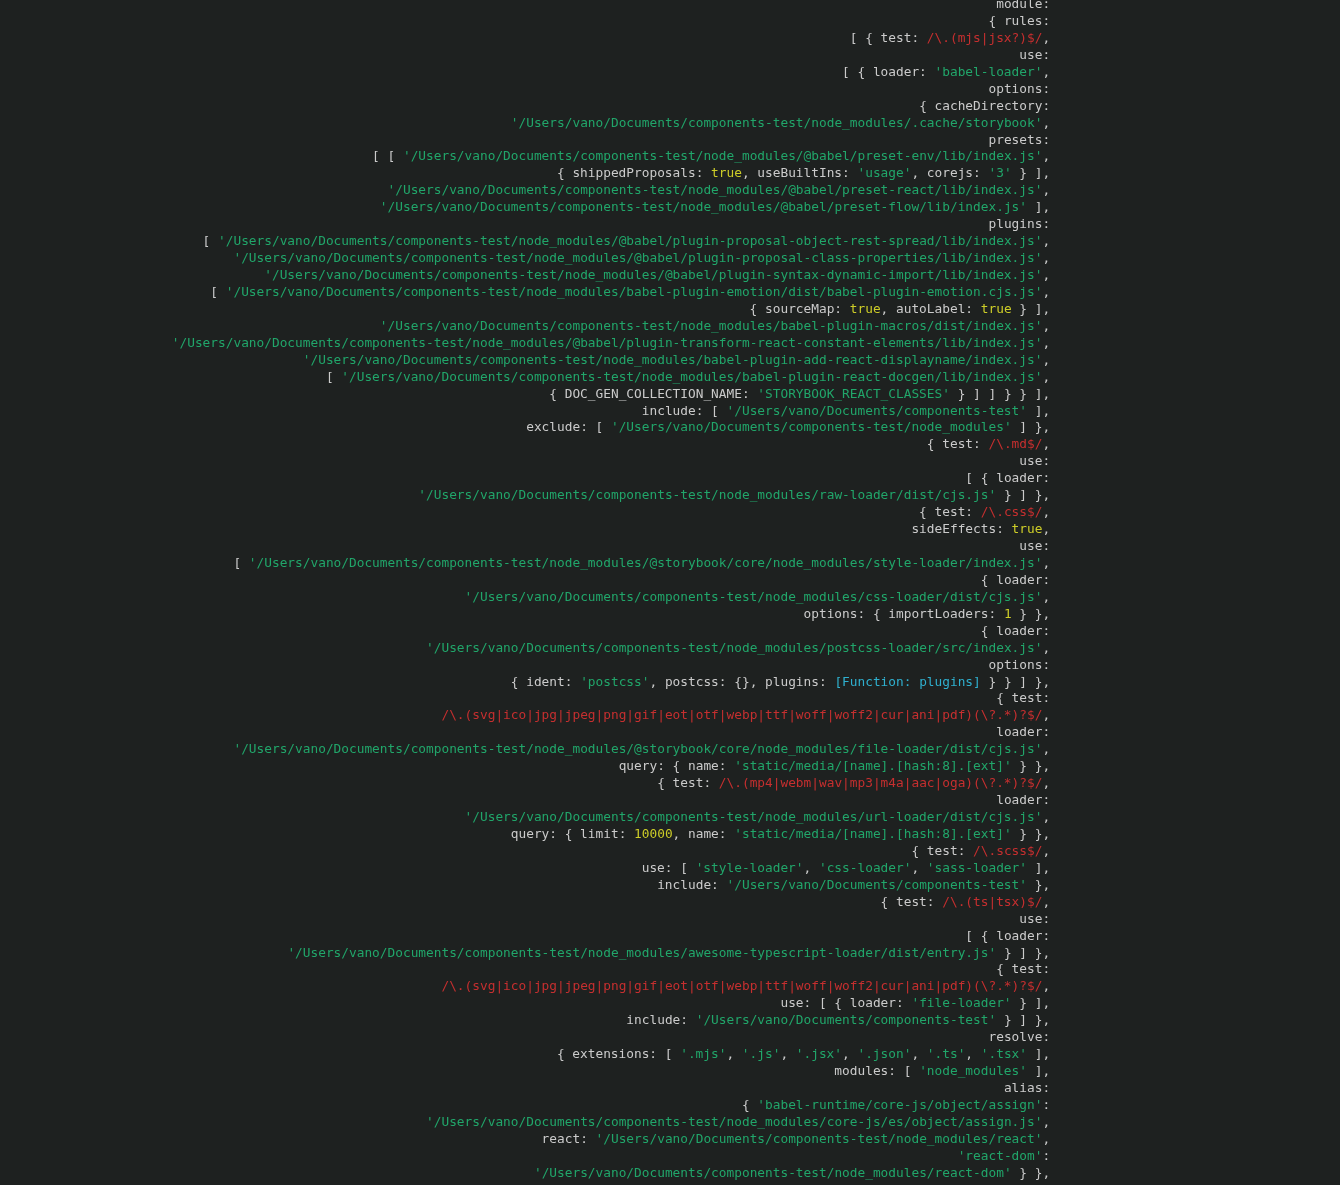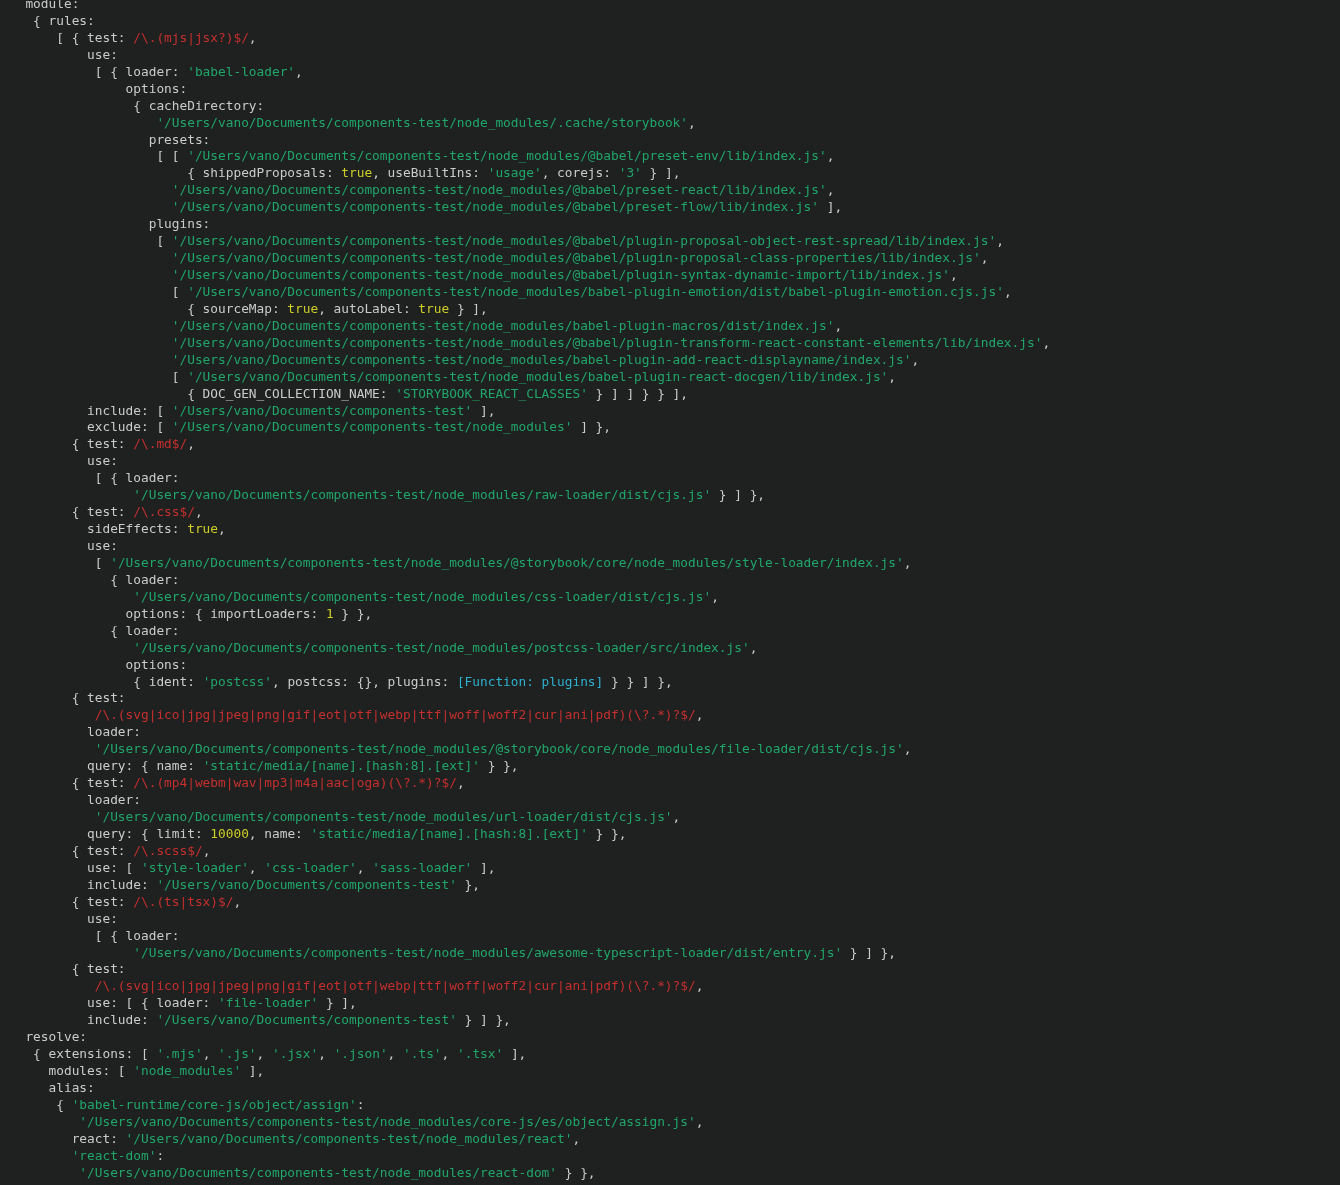--- a/index.html
+++ b/index.html
@@ -9,20 +9,21 @@
     height: 1185px;
     overflow: hidden;
     background: var(--bg, #1e2120);
   }
   .screen {
     position: relative;
     width: 1340px;
     height: 1185px;
     background: var(--bg, #1e2120);
     overflow: hidden;
+    text-align: right;
   }
   pre.code {
     position: absolute;
     top: -4px;
     left: 10px;
     margin: 0;
     font-family: "DejaVu Sans Mono", "Liberation Mono", monospace;
     font-size: 12.8px;
     line-height: 16.95px;
     white-space: pre;

